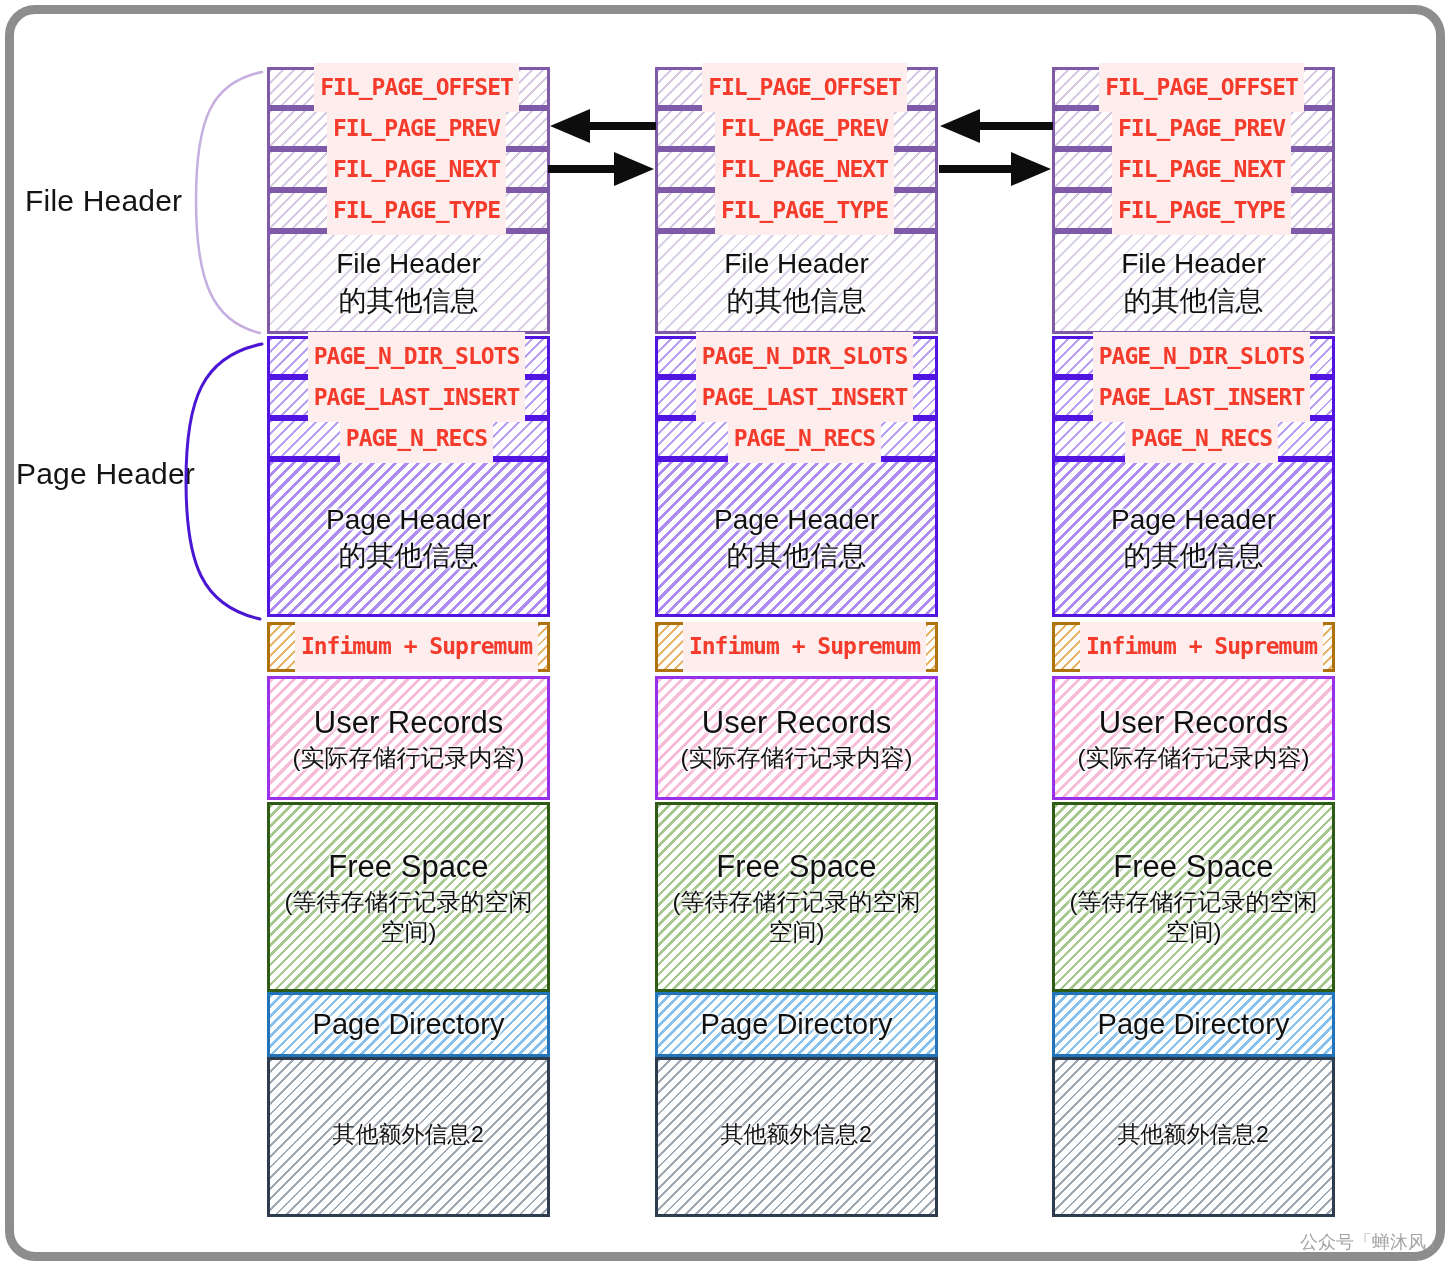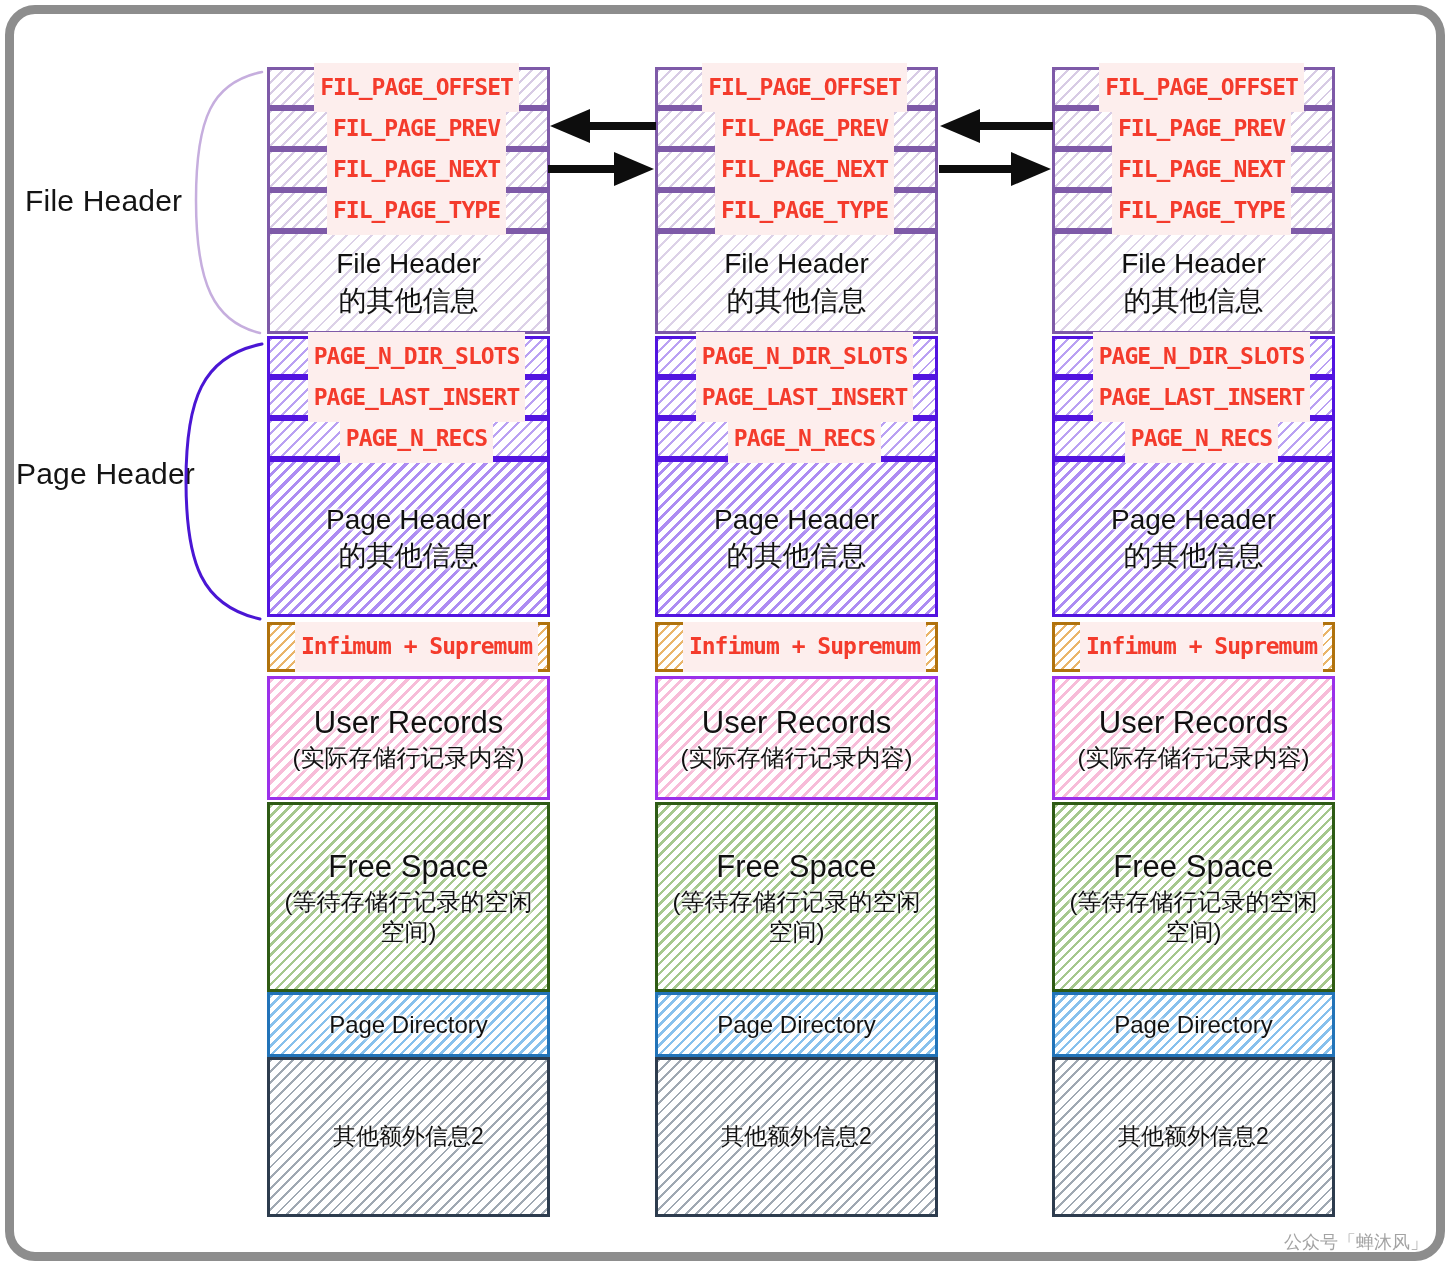--- a/index.html
+++ b/index.html
@@ -40,28 +40,28 @@
     background-image:repeating-linear-gradient(135deg,rgba(241,132,184,0.55) 0 3px,transparent 3px 8px);}
   .free{margin-top:2px;height:190px;border:3px solid #2e5b15;
     background-image:repeating-linear-gradient(135deg,rgba(106,163,66,0.60) 0 2.5px,transparent 2.5px 7px);}
   .dir{height:65px;border:3px solid #2273b8;
     background-image:repeating-linear-gradient(135deg,rgba(84,166,229,0.70) 0 2.5px,transparent 2.5px 7px);}
   .extra{height:160px;border:3px solid #2d3c4e;
     background-image:repeating-linear-gradient(135deg,rgba(108,122,137,0.65) 0 2px,transparent 2px 7.5px);}
 
   .t28{font-size:28px;}
   .t31{font-size:31px;}
-  .t29{font-size:24px;}
+  .t29{font-size:29px;}
   .t24{font-size:24px;line-height:1.25;}
-  .t23{font-size:23px;}
+  .t23{font-size:23px;font-family:Liberation Mono, monospace;}
   .halo{text-shadow:0 0 3px #fff,0 0 3px #fff,0 0 5px #fff;}
 
   .overlay{position:absolute;left:0;top:0;pointer-events:none;}
 
-  .watermark{position:absolute;right:22px;bottom:12px;font-size:18px;color:#a3a3a3;}
+  .watermark{position:absolute;right:6px;bottom:12px;font-size:18px;color:#a3a3a3;}
 </style>
 </head>
 <body>
 
 <div class="stage">
   <div class="frame"></div>
 
   <div class="side-label" id="lbl-file">File Header</div>
   <div class="side-label" id="lbl-page">Page Header</div>
 

